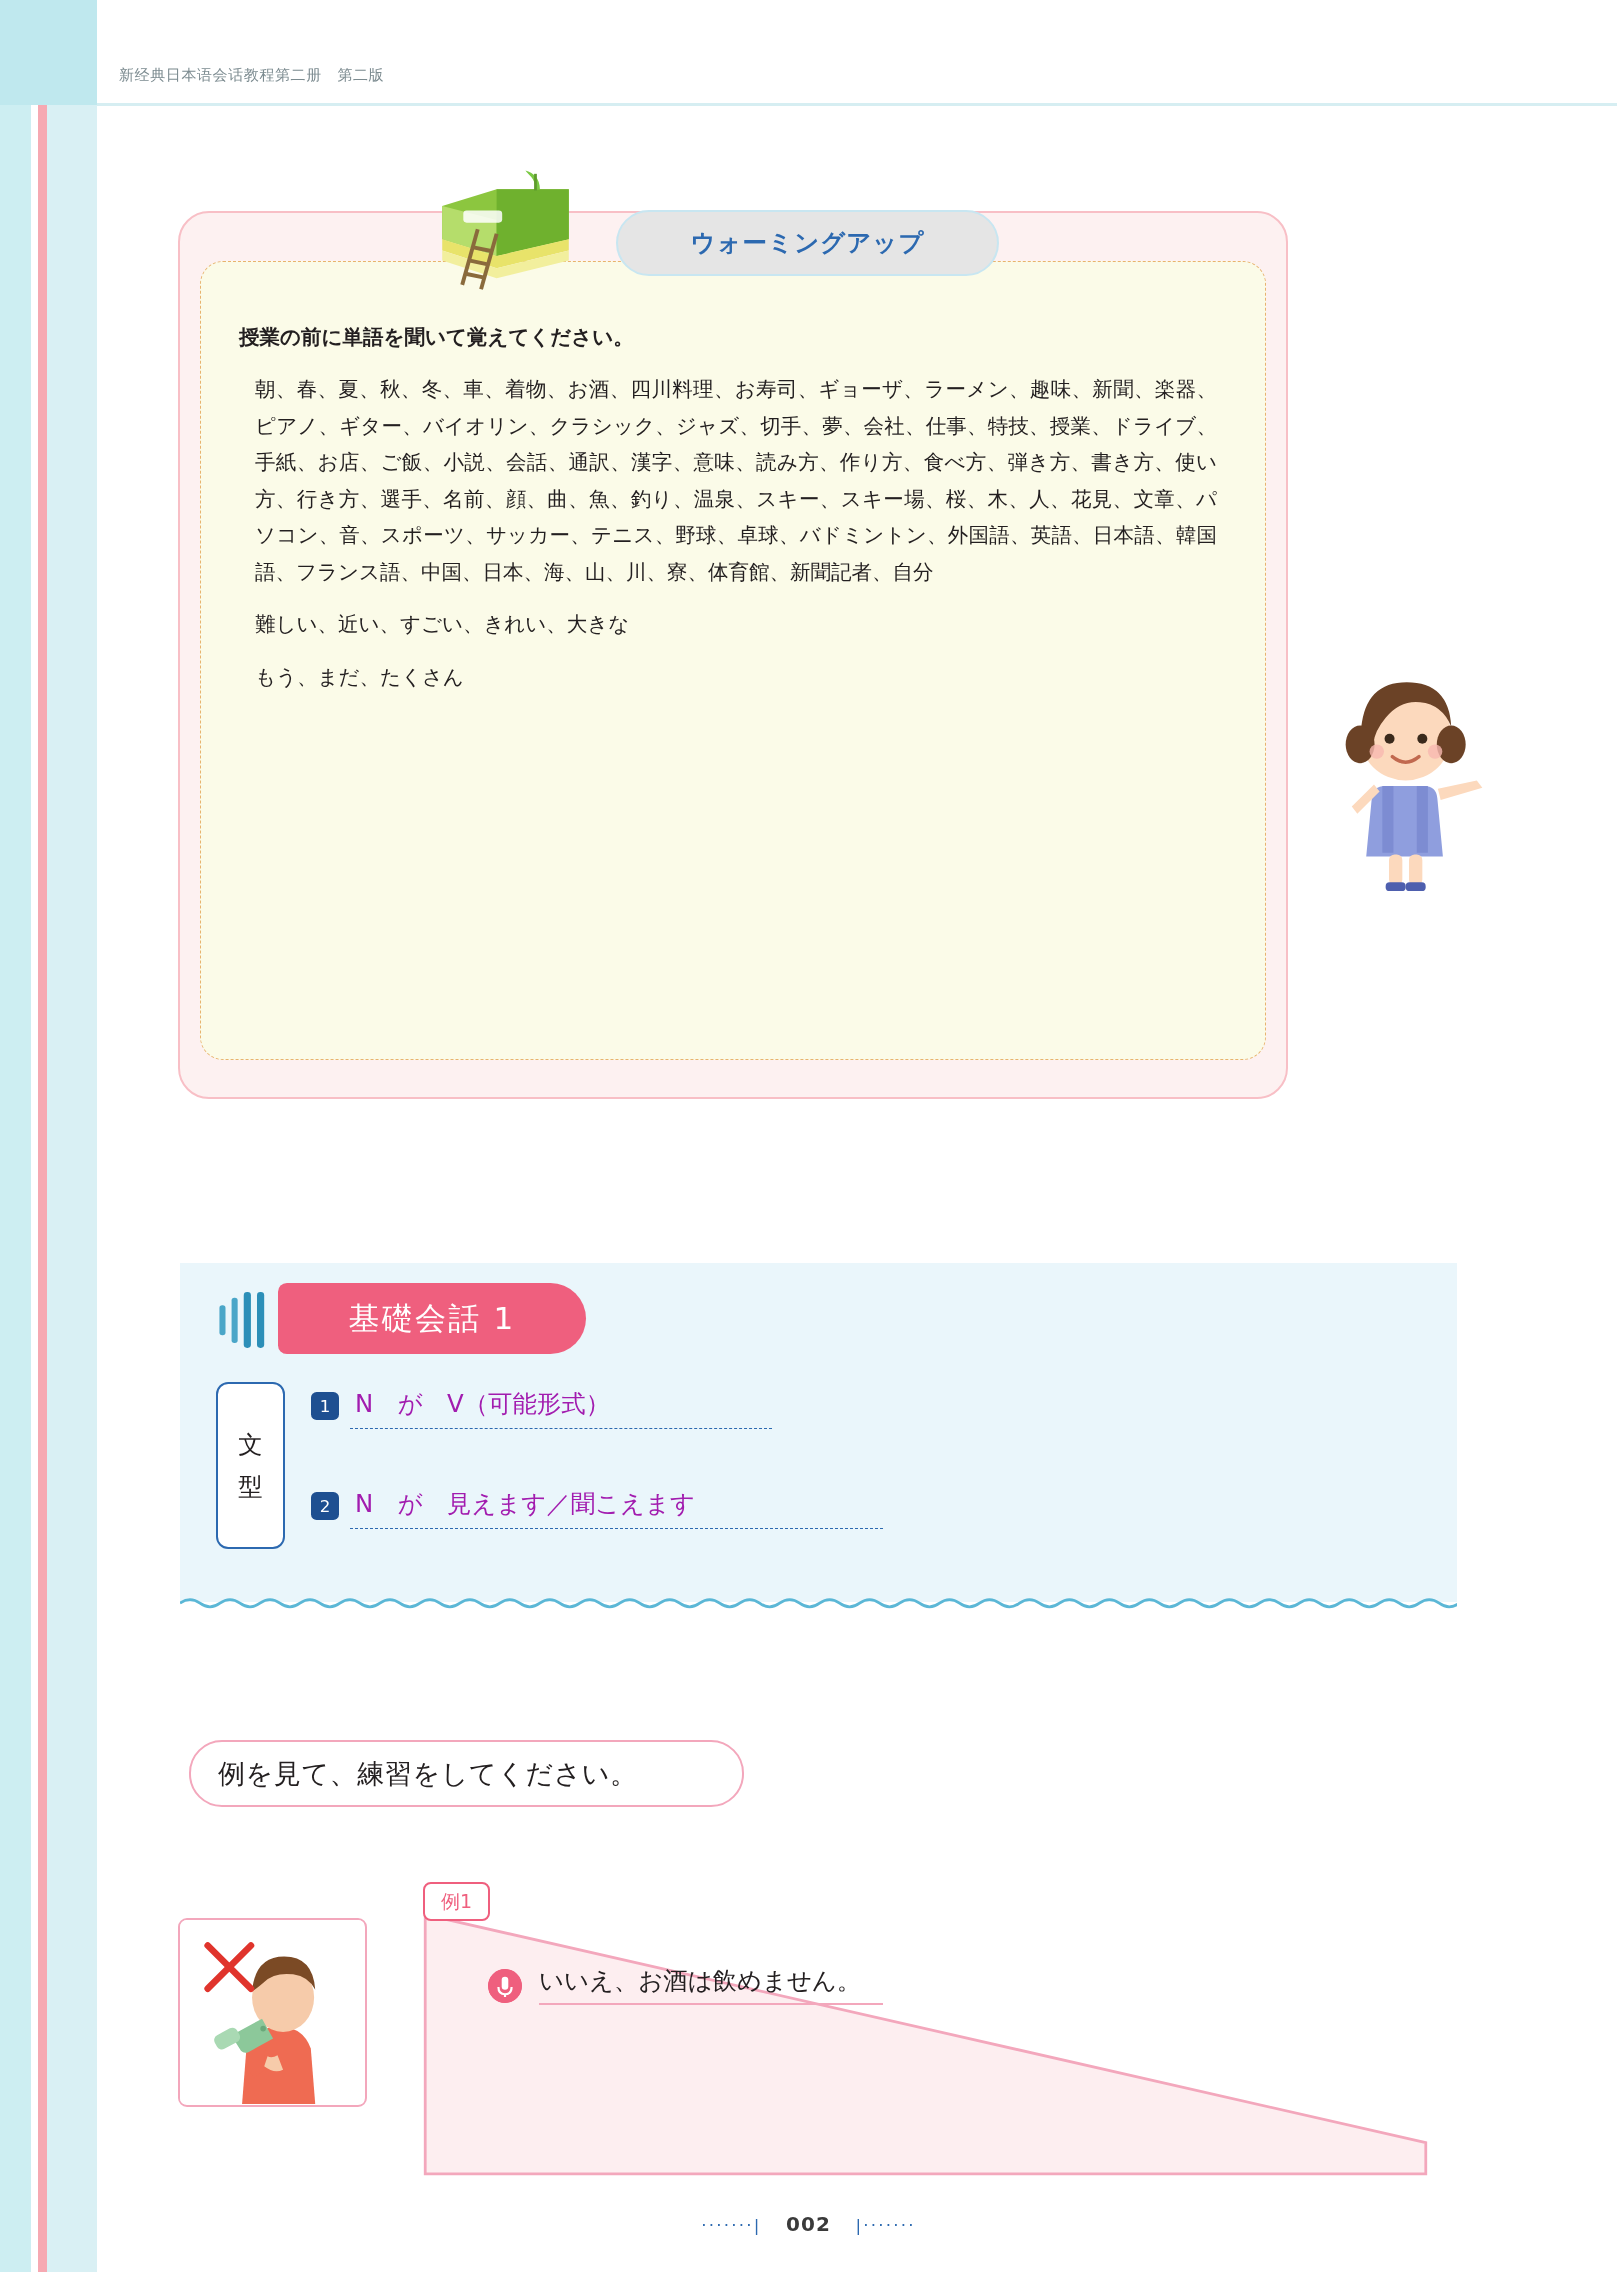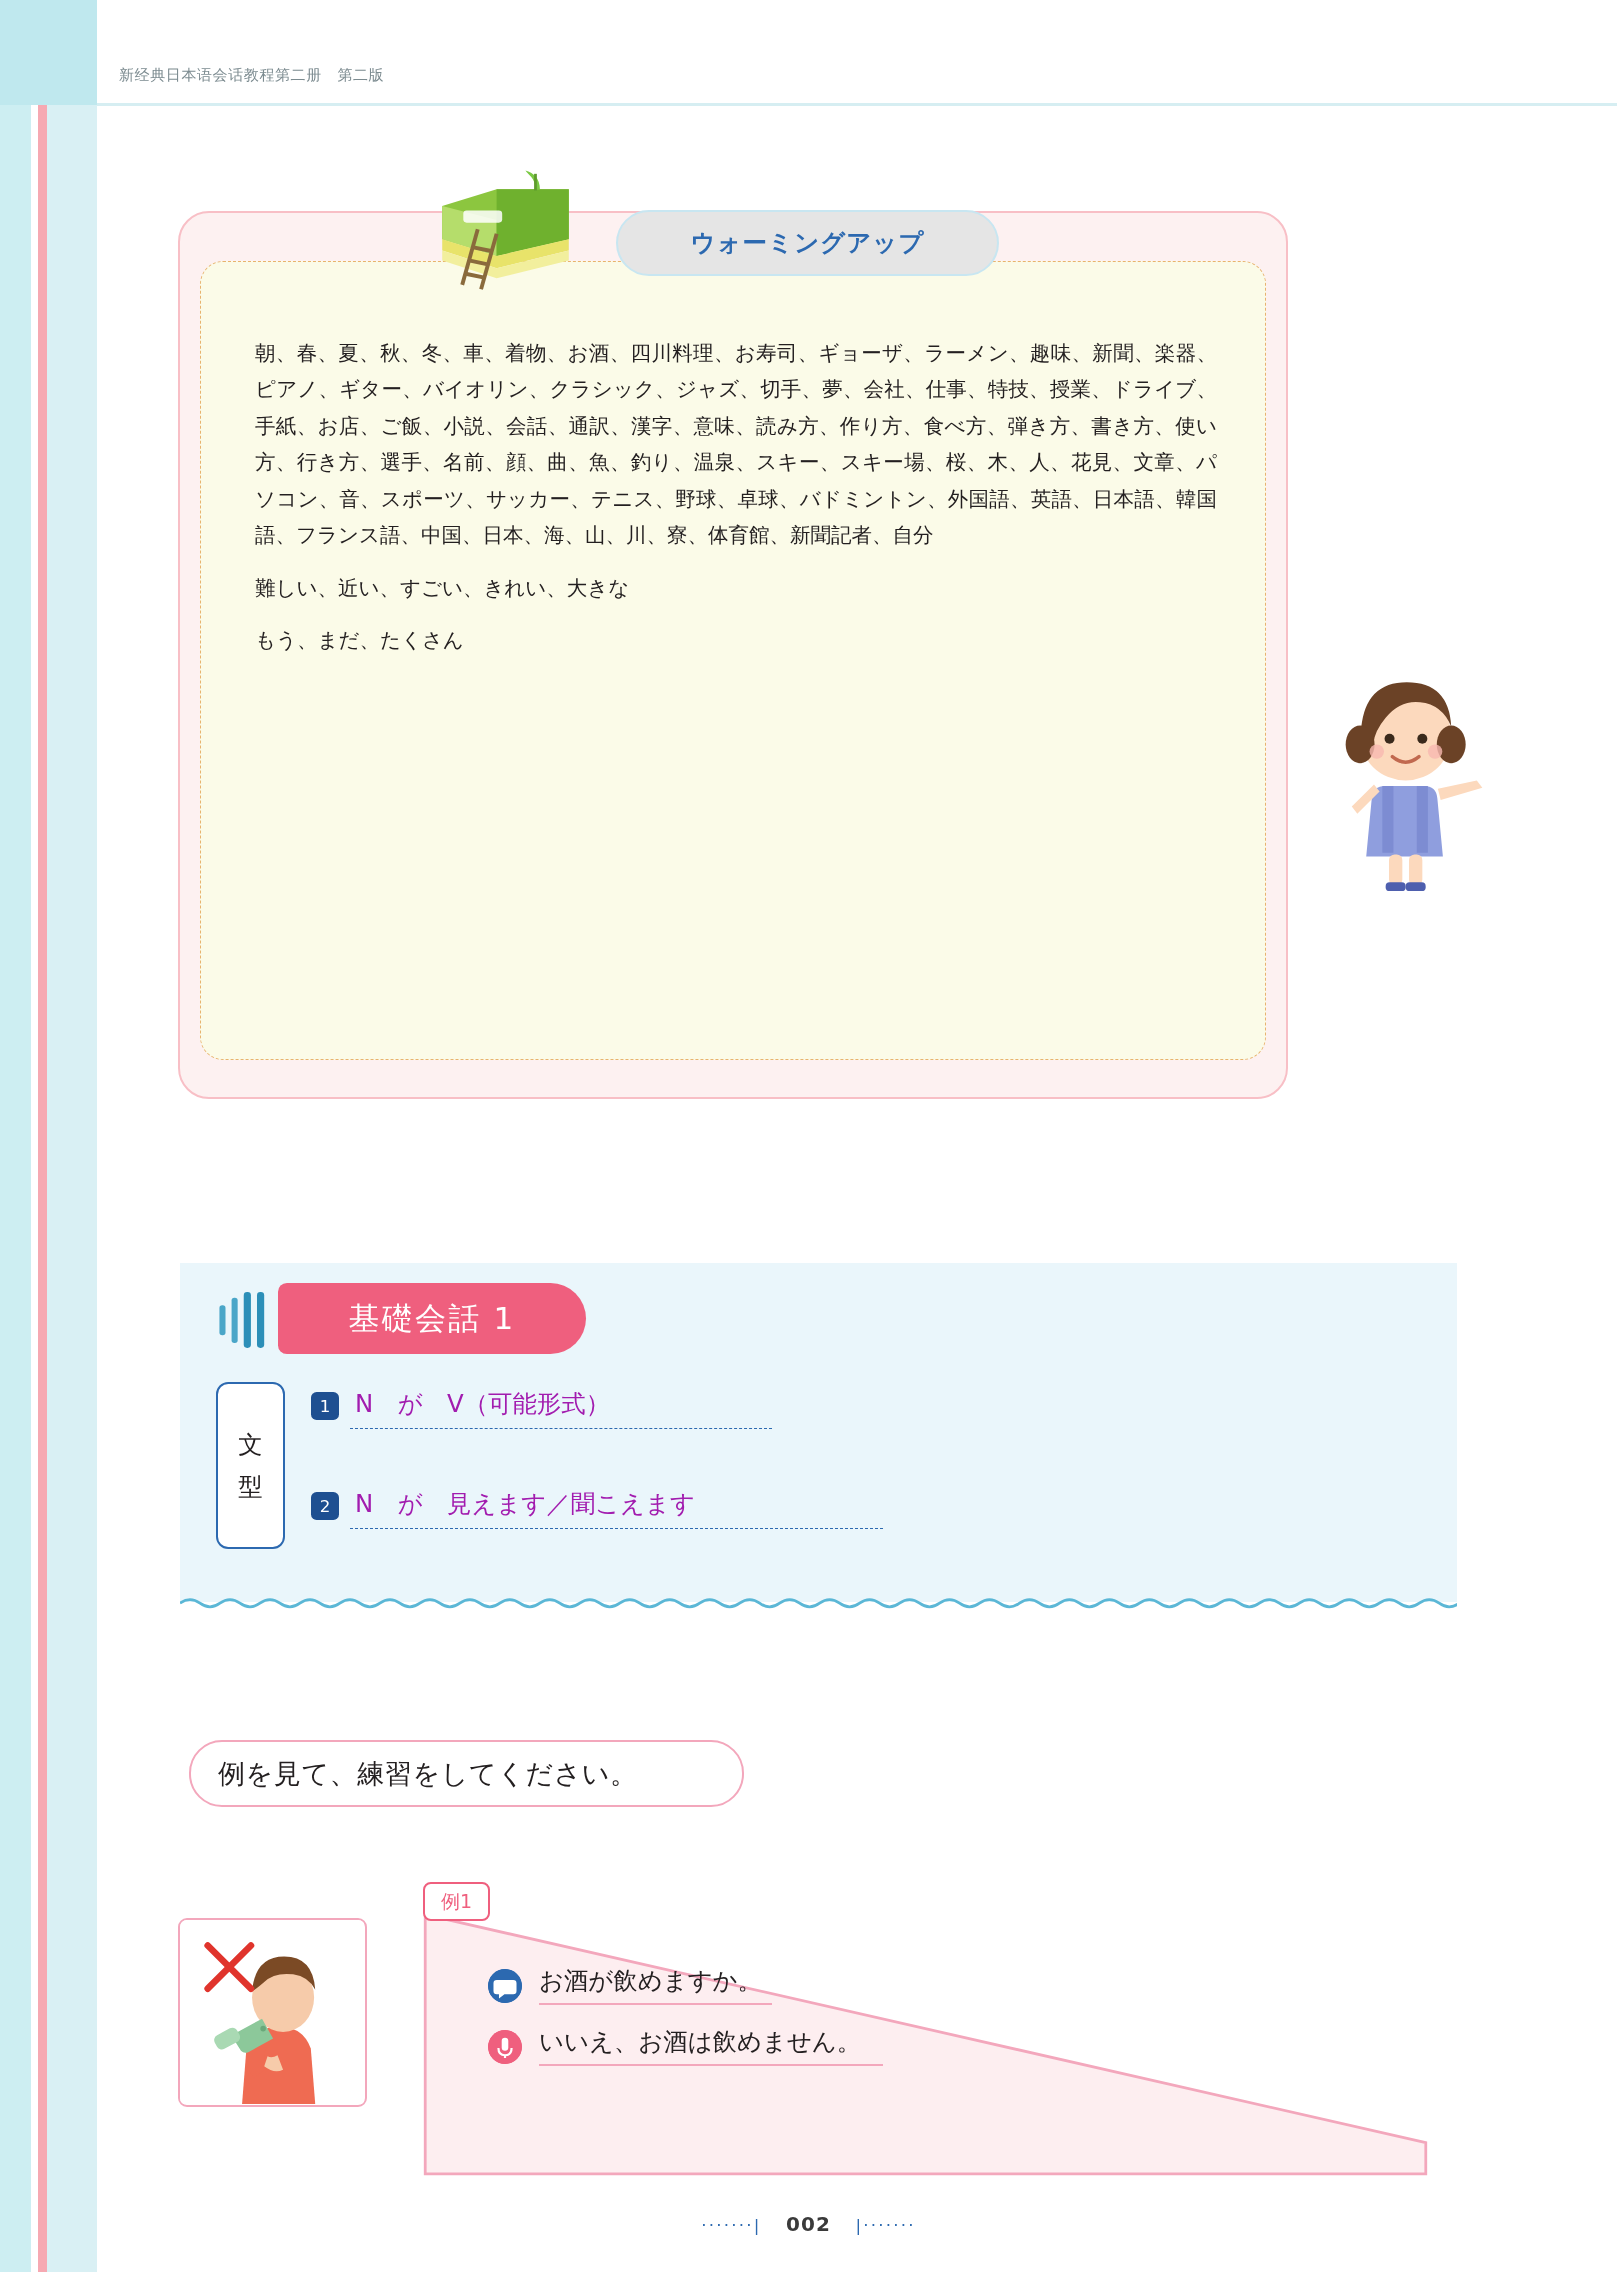--- a/index.html
+++ b/index.html
@@ -398,20 +398,21 @@
     <line x1="70" y1="168" x2="104" y2="175"></line>
     <line x1="76" y1="144" x2="110" y2="151"></line>
   </g>
 </svg>
 
 <div class="warm-tab">
   <span class="warm-tab-label">ウォーミングアップ</span>
 </div>
 
 <div class="warm-text">
+  <span class="lead">授業の前に単語を聞いて覚えてください。</span>
   <p>朝、春、夏、秋、冬、車、着物、お酒、四川料理、お寿司、ギョーザ、ラーメン、趣味、新聞、楽器、ピアノ、ギター、バイオリン、クラシック、ジャズ、切手、夢、会社、仕事、特技、授業、ドライブ、手紙、お店、ご飯、小説、会話、通訳、漢字、意味、読み方、作り方、食べ方、弾き方、書き方、使い方、行き方、選手、名前、顔、曲、魚、釣り、温泉、スキー、スキー場、桜、木、人、花見、文章、パソコン、音、スポーツ、サッカー、テニス、野球、卓球、バドミントン、外国語、英語、日本語、韓国語、フランス語、中国、日本、海、山、川、寮、体育館、新聞記者、自分</p>
   <p>難しい、近い、すごい、きれい、大きな</p>
   <p>もう、まだ、たくさん</p>
 </div>
 
 <svg class="kid" viewBox="0 0 360 430">
 
   <path d="M250 230 L320 215 L330 228 L255 250 Z" fill="#fcd9bd"></path>
 
   <path d="M155 225 h70 q22 0 24 22 l10 105 h-138 l10 -105 q2 -22 24 -22 z" fill="#8f9ede"></path>
@@ -500,28 +501,20 @@
     </g>
   </svg>
 </div>
 
 <div class="ex-label">
   <span>例1</span>
 </div>
 
 <div class="ex-lines">
   <div class="ex-line">
-    <svg class="ex-bubble-icon q" viewBox="0 0 62 62">
-      <circle cx="31" cy="31" r="31" fill="#2c69b0"></circle>
-      <path d="M16 20 h30 q6 0 6 6 v14 q0 6 -6 6 h-16 l-10 8 v-8 h-4 q-6 0 -6 -6 v-14 q0 -6 6 -6 z" fill="#ffffff"></path>
-    </svg>
-    <div class="ex-line-text">お酒が飲めますか。</div>
-    <div class="ex-line-underline" style="width:233px;"></div>
-  </div>
-  <div class="ex-line">
     <svg class="ex-bubble-icon a" viewBox="0 0 62 62">
       <circle cx="31" cy="31" r="31" fill="#ef5f7e"></circle>
       <rect x="25" y="14" width="12" height="24" rx="6" fill="#ffffff"></rect>
       <path d="M19 33 q0 13 12 13 q12 0 12 -13" stroke="#ffffff" stroke-width="4" fill="none"></path>
       <line x1="31" y1="46" x2="31" y2="51" stroke="#ffffff" stroke-width="4"></line>
     </svg>
     <div class="ex-line-text">いいえ、お酒は飲めません。</div>
     <div class="ex-line-underline" style="width:344px;"></div>
   </div>
 </div>

